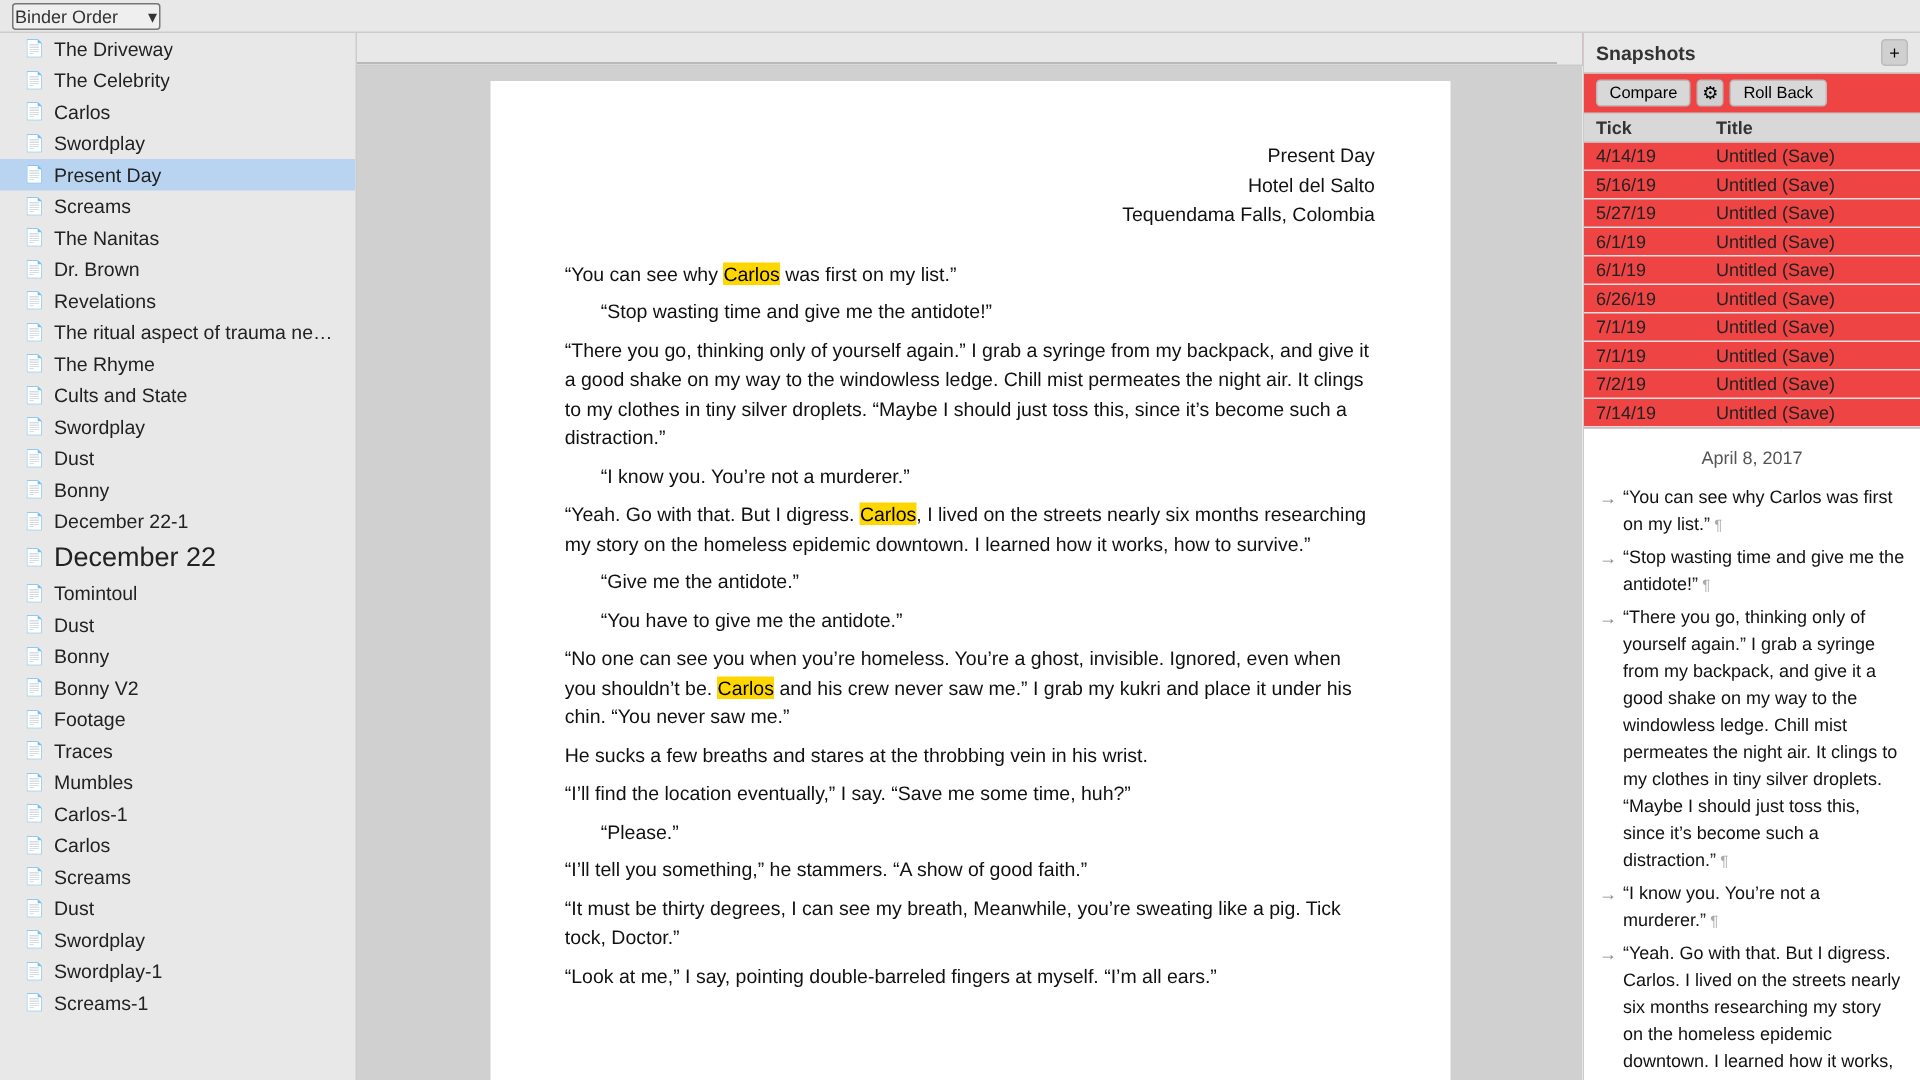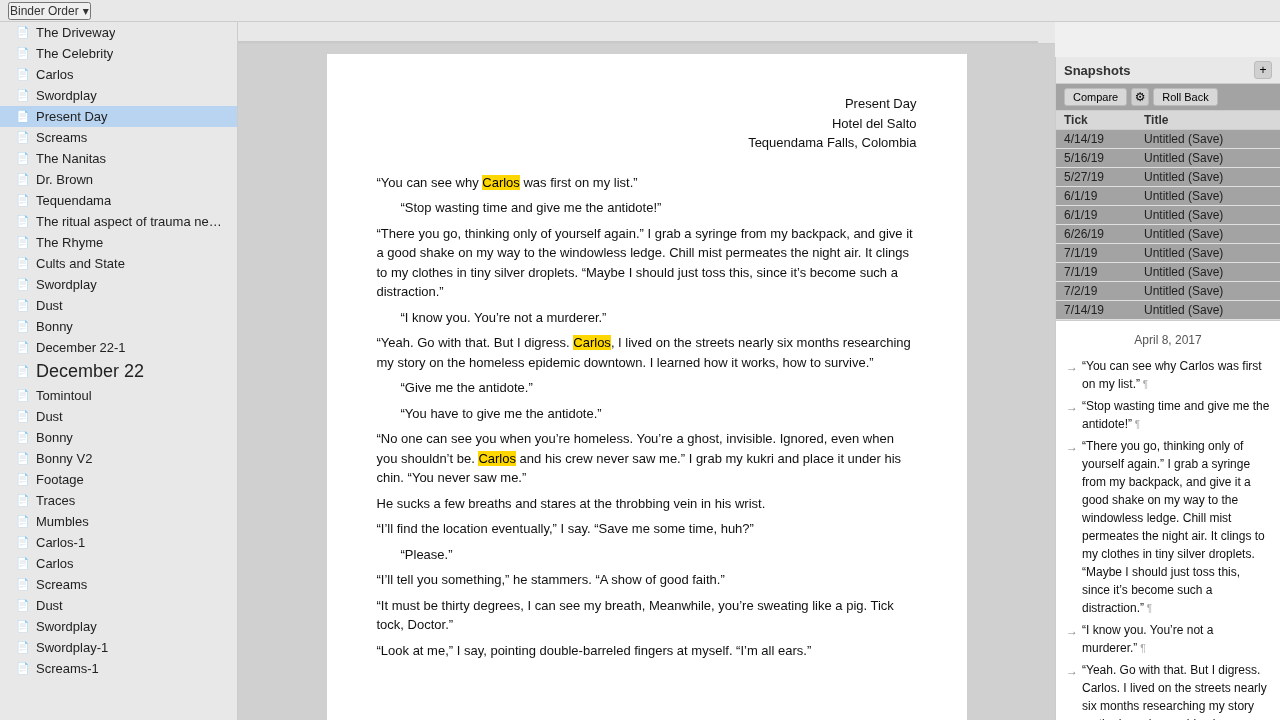--- a/index.html
+++ b/index.html
@@ -12,21 +12,21 @@
       display: flex;
       align-items: center;
       padding: 0 8px;
     }
     .binder-order-btn {
       font-size: 12px;
       color: #333;
       cursor: pointer;
       display: flex;
       align-items: center;
-      gap: 4px;
+      gap: 20px;
     }
 
     .main-container {
       display: flex;
       flex: 1;
       overflow: hidden;
     }
 
     
     .sidebar {
@@ -102,27 +102,26 @@
       text-indent: 0;
     }
     .page-text .indent {
       padding-left: 24px;
     }
     .highlight { background: #ffd700; }
 
     
     .right-panel {
       width: 225px;
-      background: #a3a3a3;
+      background: #ef4444;
       border-left: 1px solid #ccc;
       display: flex;
       flex-direction: column;
       flex-shrink: 0;
       overflow: hidden;
-      margin-top: 35px;
     }
     .snapshots-header {
       display: flex;
       align-items: center;
       justify-content: space-between;
       padding: 4px 8px;
       border-bottom: 1px solid #ccc;
       background: #e8e8e8;
     }
     .snapshots-title {
@@ -265,21 +264,21 @@
       <div class="sidebar-item">
         <span class="icon doc-icon" style="font-size: 11px;">📄</span>
         <span style="font-size: 13px; overflow: hidden; text-overflow: ellipsis;">The Nanitas</span>
       </div>
       <div class="sidebar-item">
         <span class="icon doc-icon" style="font-size: 11px;">📄</span>
         <span style="font-size: 13px; overflow: hidden; text-overflow: ellipsis;">Dr. Brown</span>
       </div>
       <div class="sidebar-item">
         <span class="icon doc-icon" style="font-size: 11px;">📄</span>
-        <span style="font-size: 13px; overflow: hidden; text-overflow: ellipsis;">Tequendama</span>
+        <span style="font-size: 13px; overflow: hidden; text-overflow: ellipsis;">Revelations</span>
       </div>
       <div class="sidebar-item">
         <span class="icon doc-icon" style="font-size: 11px;">📄</span>
         <span style="font-size: 13px; overflow: hidden; text-overflow: ellipsis;">The ritual aspect of trauma needs...</span>
       </div>
       <div class="sidebar-item">
         <span class="icon doc-icon" style="font-size: 11px;">📄</span>
         <span style="font-size: 13px; overflow: hidden; text-overflow: ellipsis;">The Rhyme</span>
       </div>
       <div class="sidebar-item">

